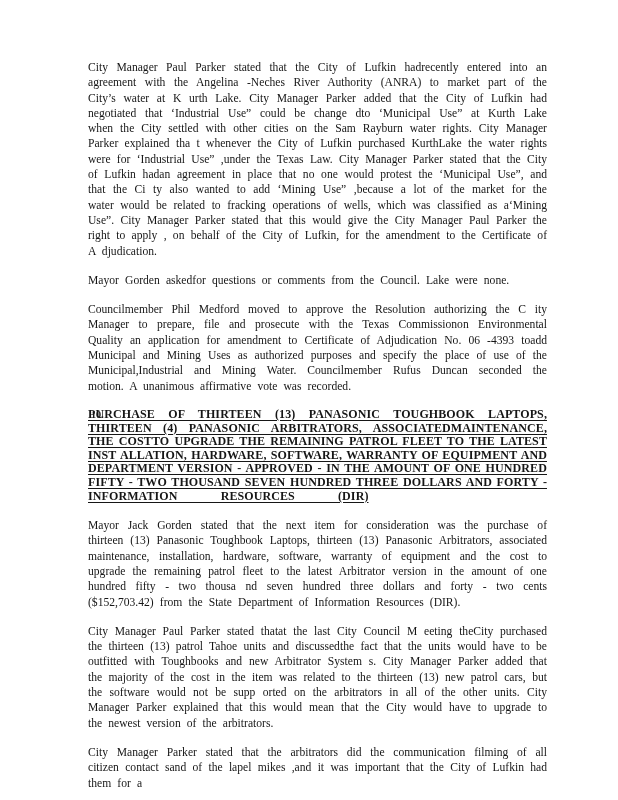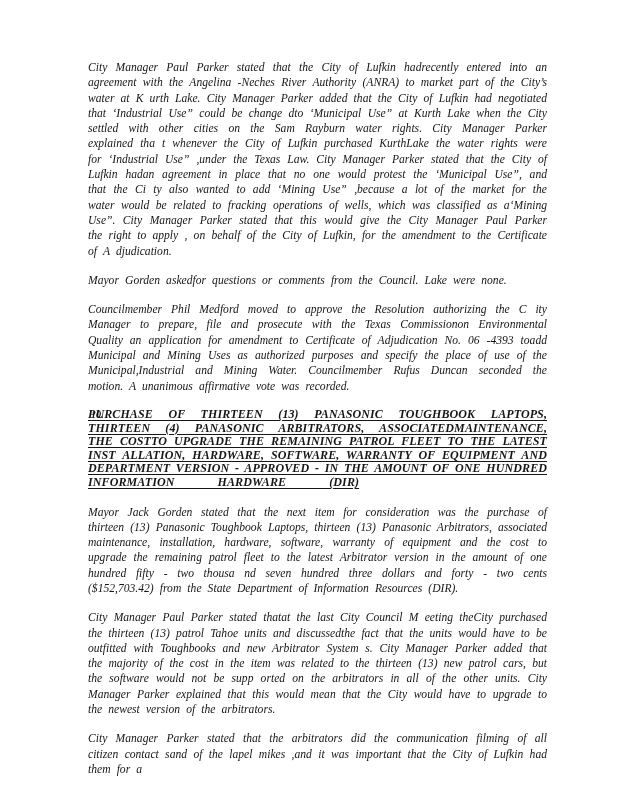--- a/index.html
+++ b/index.html
@@ -1,15 +1,15 @@
 <!DOCTYPE html>
 <html><head>
 <meta charset="utf-8">
 <style>
-  * { margin: 0; padding: 0; box-sizing: border-box; font-style: italic; }
+  * { margin: 0; padding: 0; box-sizing: border-box; }
   html, body { background: #ffffff; }
   .page {
     position: relative;
     width: 618px;
     height: 800px;
     margin: 0 auto;
     background: #ffffff;
     font-family: "Liberation Serif", "DejaVu Serif", serif;
     color: #161616;
     overflow: hidden;
@@ -69,21 +69,22 @@
     <p class="para">Councilmember Phil Medford moved to approve the Resolution authorizing the C ity Manager to prepare, file and prosecute with the Texas Commissionon Environmental Quality an application for amendment to Certificate of Adjudication No. 06 -4393 toadd Municipal and Mining Uses as authorized purposes and specify the place of use of the Municipal,Industrial and Mining Water. Councilmember Rufus Duncan seconded the motion. A unanimous affirmative vote was recorded.</p>
 
     <div class="agenda-item">
       <span class="item-number">10.</span>
       <div>
         <div class="heading-line">PURCHASE OF THIRTEEN (13) PANASONIC TOUGHBOOK LAPTOPS,</div>
         <div class="heading-line">THIRTEEN (4) PANASONIC ARBITRATORS, ASSOCIATEDMAINTENANCE,</div>
         <div class="heading-line">THE COSTTO UPGRADE THE REMAINING PATROL FLEET TO THE LATEST</div>
         <div class="heading-line">INST ALLATION, HARDWARE, SOFTWARE, WARRANTY OF EQUIPMENT AND</div>
         <div class="heading-line">DEPARTMENT VERSION - APPROVED - IN THE AMOUNT OF ONE HUNDRED</div>
-        <div class="heading-line last">INFORMATION HARDWARE (DIR)</div>
+        <div class="heading-line">FIFTY - TWO THOUSAND SEVEN HUNDRED THREE DOLLARS AND FORTY -</div>
+        <div class="heading-line last">INFORMATION RESOURCES (DIR)</div>
       </div>
     </div>
 
     <p class="para">Mayor Jack Gorden stated that the next item for consideration was the purchase of thirteen (13) Panasonic Toughbook Laptops, thirteen (13) Panasonic Arbitrators, associated maintenance, installation, hardware, software, warranty of equipment and the cost to upgrade the remaining patrol fleet to the latest Arbitrator version in the amount of one hundred fifty - two thousa nd seven hundred three dollars and forty - two cents ($152,703.42) from the State Department of Information Resources (DIR).</p>
 
     <p class="para">City Manager Paul Parker stated thatat the last City Council M eeting theCity purchased the thirteen (13) patrol Tahoe units and discussedthe fact that the units would have to be outfitted with Toughbooks and new Arbitrator System s. City Manager Parker added that the majority of the cost in the item was related to the thirteen (13) new patrol cars, but the software would not be supp orted on the arbitrators in all of the other units. City Manager Parker explained that this would mean that the City would have to upgrade to the newest version of the arbitrators.</p>
 
     <p class="para">City Manager Parker stated that the arbitrators did the communication filming of all citizen contact sand of the lapel mikes ,and it was important that the City of Lufkin had them for a</p>
 
   </div>

